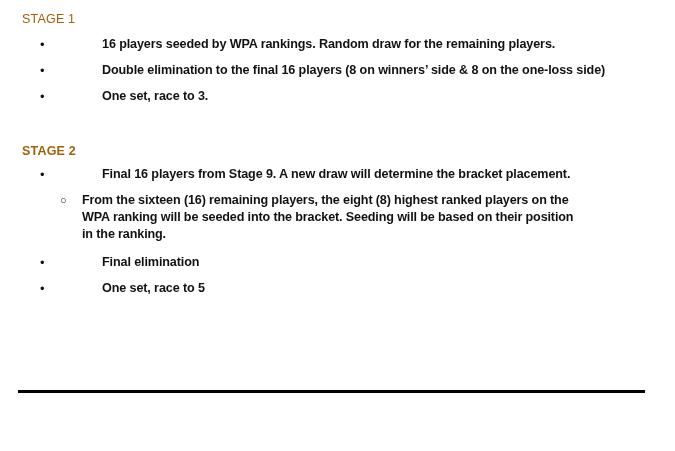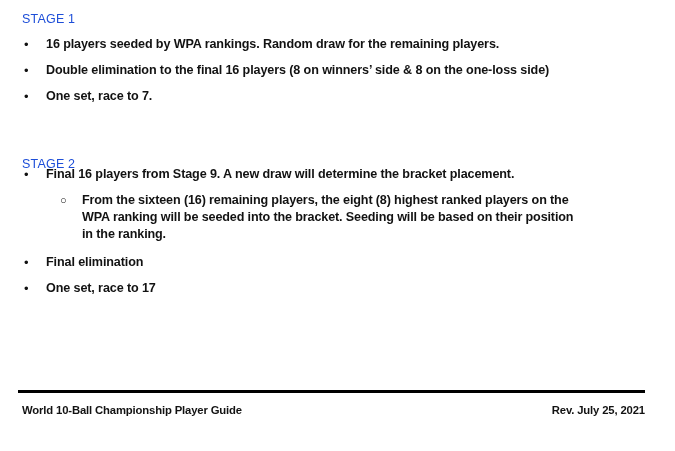--- a/index.html
+++ b/index.html
@@ -26,42 +26,42 @@
     box-sizing: border-box;
   }
 
   
   .stage-heading {
     position: absolute;
     left: 22px;
     font-size: 12.5px;
     font-weight: 400;
     letter-spacing: 0.2px;
-    color: #1d4ed8;
+    color: #a16207;
     white-space: nowrap;
   }
   #stage1-heading { top: 12px; }
-  #stage2-heading { top: 157px; }
+  #stage2-heading { top: 144px; font-weight: bold; }
 
   
   .bullet-list {
     position: absolute;
     left: 0;
     width: 675px;
   }
   #stage1-list { top: 36px; }
   #stage2-list { top: 166px; }
 
   .bullet-row {
     position: relative;
     display: flex;
     align-items: flex-start;
     margin-bottom: 9px;
   }
-  .bullet-row.level-1 { padding-left: 24px; }
+  .bullet-row.level-1 { padding-left: 40px; gap: 40px; }
   .bullet-row.level-2 { padding-left: 60px; margin-bottom: 11px; }
 
   .marker {
     flex: 0 0 auto;
     width: 22px;
     text-align: left;
     line-height: 17px;
     color: #111111;
     user-select: none;
   }
@@ -133,21 +133,21 @@
       <span class="bullet-text">16 players seeded by WPA rankings. Random draw for the remaining players.</span>
     </div>
 
     <div class="bullet-row level-1">
       <span class="marker disc"></span>
       <span class="bullet-text">Double elimination to the final 16 players (8 on winners’ side &amp; 8 on the one-loss side)</span>
     </div>
 
     <div class="bullet-row level-1">
       <span class="marker disc"></span>
-      <span class="bullet-text">One set, race to 7.</span>
+      <span class="bullet-text">One set, race to 3.</span>
     </div>
 
   </div>
 
   <div class="stage-heading" id="stage2-heading">STAGE 2</div>
 
   <div class="bullet-list" id="stage2-list">
 
     <div class="bullet-row level-1">
       <span class="marker disc"></span>
@@ -160,25 +160,21 @@
     </div>
 
 
     <div class="bullet-row level-1">
       <span class="marker disc"></span>
       <span class="bullet-text">Final elimination</span>
     </div>
 
     <div class="bullet-row level-1">
       <span class="marker disc"></span>
-      <span class="bullet-text">One set, race to 17</span>
+      <span class="bullet-text">One set, race to 5</span>
     </div>
 
   </div>
 
   <div class="footer-rule"></div>
 
-  <div class="footer">
-    <span class="footer-text" id="footer-title">World 10-Ball Championship Player Guide</span>
-    <span class="footer-text" id="footer-revision">Rev. July 25, 2021</span>
-  </div>
 
 </div>
 
 </body></html>

